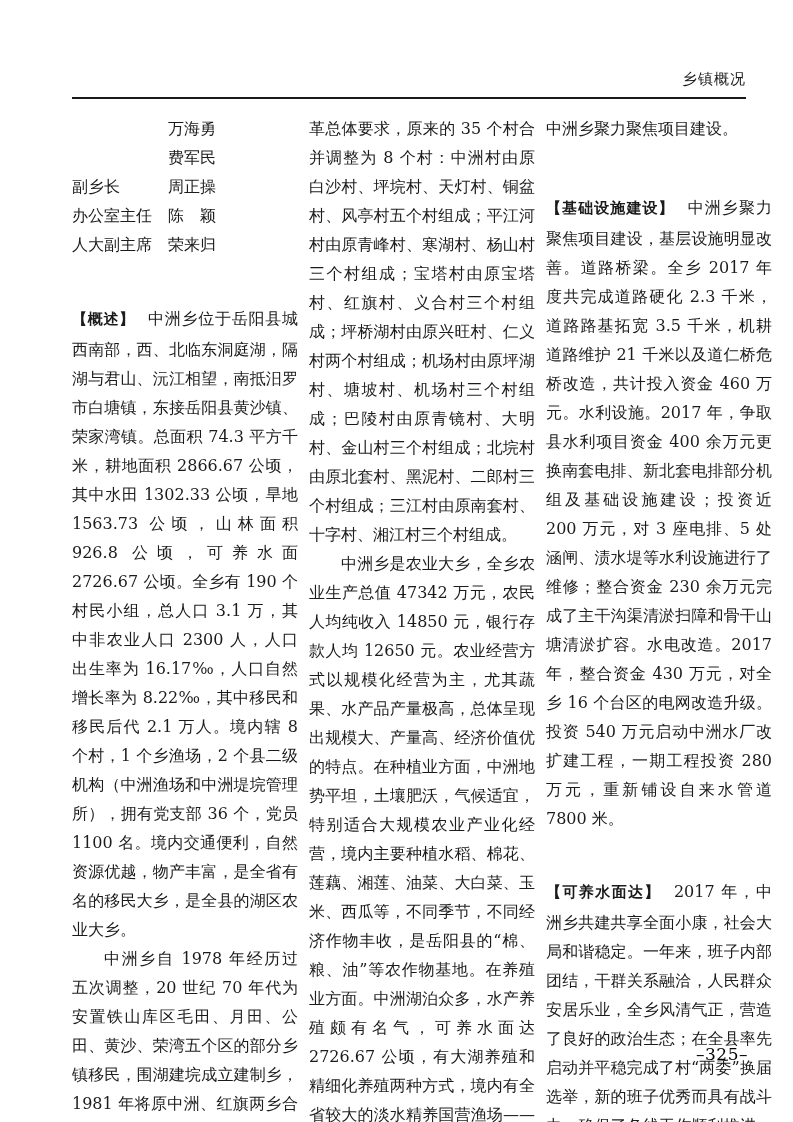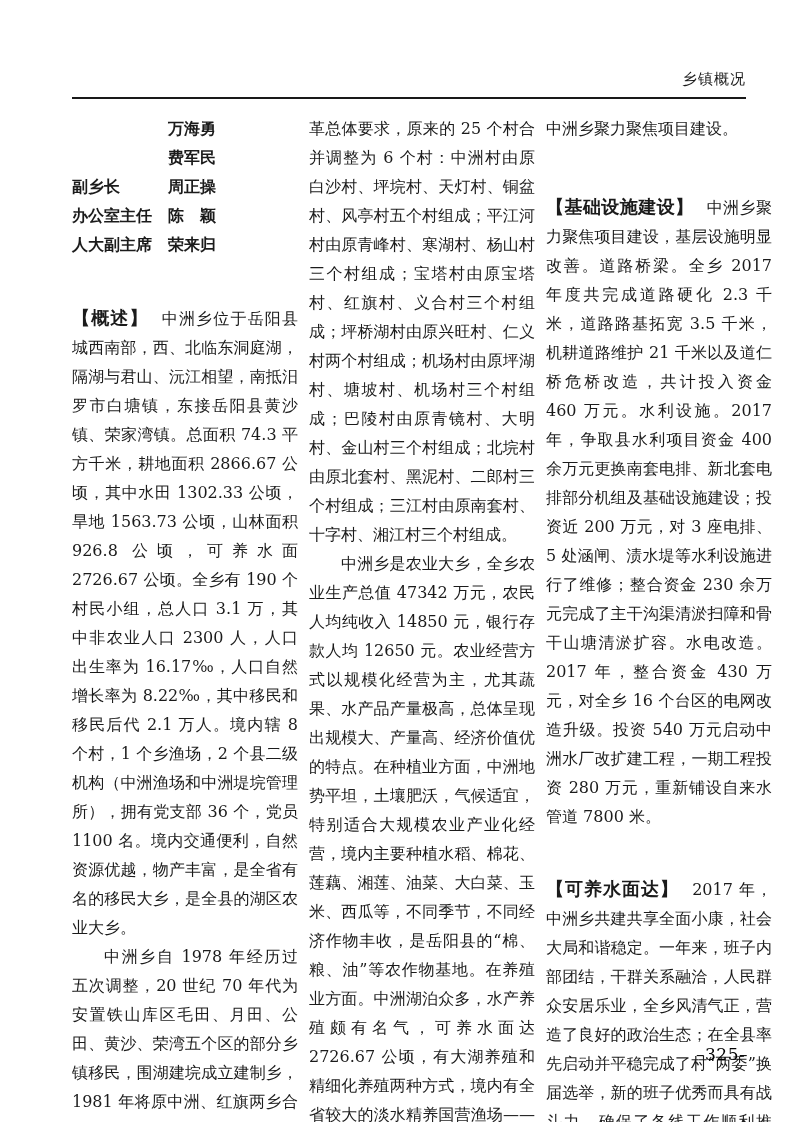--- a/index.html
+++ b/index.html
@@ -43,30 +43,30 @@
   }
   .col {
     width: 226px;
     flex: 0 0 226px;
     font-size: 16px;
     line-height: 29px;
     text-align: justify;
     text-justify: inter-ideograph;
     color: #1b1b1b;
   }
-  .roster-row { display: flex; font-weight: bold; }
+  .roster-row { display: flex; }
   .roster-label { width: 96px; flex: 0 0 96px; }
   .roster-name { flex: 1; }
   .para { margin: 0; }
   .indent { text-indent: 2em; }
   .sec-start { margin-top: 45px; }
   .sec-title {
-    font-family: Liberation Sans, sans-serif;
+    font-family: Liberation Mono, monospace;
     font-weight: bold;
-    font-size: 18px;
+    font-size: 15px;
     margin-right: 13px;
     white-space: nowrap;
   }
   .col3-sec1 { margin-top: 50px; }
   .col3-sec2 { margin-top: 44px; }
   .page-number {
     position: absolute;
     top: 1044px;
     left: 72px;
     width: 676px;
@@ -110,21 +110,21 @@
           <span class="roster-name">荣来归</span>
         </div>
       </div>
 
       <p class="para sec-start"><span class="sec-title">【概述】</span><span>中洲乡位于岳阳县城西南部，西、北临东洞庭湖，隔湖与君山、沅江相望，南抵汨罗市白塘镇，东接岳阳县黄沙镇、荣家湾镇。总面积 74.3 平方千米，耕地面积 2866.67 公顷，其中水田 1302.33 公顷，旱地 1563.73 公顷，山林面积 926.8 公顷，可养水面 2726.67 公顷。全乡有 190 个村民小组，总人口 3.1 万，其中非农业人口 2300 人，人口出生率为 16.17‰，人口自然增长率为 8.22‰，其中移民和移民后代 2.1 万人。境内辖 8 个村，1 个乡渔场，2 个县二级机构（中洲渔场和中洲堤垸管理所），拥有党支部 36 个，党员 1100 名。境内交通便利，自然资源优越，物产丰富，是全省有名的移民大乡，是全县的湖区农业大乡。</span></p>
 
       <p class="para indent">中洲乡自 1978 年经历过五次调整，20 世纪 70 年代为安置铁山库区毛田、月田、公田、黄沙、荣湾五个区的部分乡镇移民，围湖建垸成立建制乡，1981 年将原中洲、红旗两乡合并为中洲乡，1983 年设为中洲、兴旺两个乡，1995 年撤区并乡为中洲乡，属典型的湖区移民乡镇。2015 年 12 月，为深化农村改革，优化建制村的设置，进一步加强农村基层组织建设，促进城乡一体化发展，根据相关的规定，按照县委县政府并村改</p>
     </div>
 
     <div class="col">
-      <p class="para">革总体要求，原来的 25 个村合并调整为 6 个村：中洲村由原白沙村、坪垸村、天灯村、铜盆村、风亭村五个村组成；平江河村由原青峰村、寒湖村、杨山村三个村组成；宝塔村由原宝塔村、红旗村、义合村三个村组成；坪桥湖村由原兴旺村、仁义村两个村组成；机场村由原坪湖村、塘坡村、机场村三个村组成；巴陵村由原青镜村、大明村、金山村三个村组成；北垸村由原北套村、黑泥村、二郎村三个村组成；三江村由原南套村、十字村、湘江村三个村组成。</p>
+      <p class="para">革总体要求，原来的 35 个村合并调整为 8 个村：中洲村由原白沙村、坪垸村、天灯村、铜盆村、风亭村五个村组成；平江河村由原青峰村、寒湖村、杨山村三个村组成；宝塔村由原宝塔村、红旗村、义合村三个村组成；坪桥湖村由原兴旺村、仁义村两个村组成；机场村由原坪湖村、塘坡村、机场村三个村组成；巴陵村由原青镜村、大明村、金山村三个村组成；北垸村由原北套村、黑泥村、二郎村三个村组成；三江村由原南套村、十字村、湘江村三个村组成。</p>
       <p class="para indent">中洲乡是农业大乡，全乡农业生产总值 47342 万元，农民人均纯收入 14850 元，银行存款人均 12650 元。农业经营方式以规模化经营为主，尤其蔬果、水产品产量极高，总体呈现出规模大、产量高、经济价值优的特点。在种植业方面，中洲地势平坦，土壤肥沃，气候适宜，特别适合大规模农业产业化经营，境内主要种植水稻、棉花、莲藕、湘莲、油菜、大白菜、玉米、西瓜等，不同季节，不同经济作物丰收，是岳阳县的“棉、粮、油”等农作物基地。在养殖业方面。中洲湖泊众多，水产养殖颇有名气，可养水面达 2726.67 公顷，有大湖养殖和精细化养殖两种方式，境内有全省较大的淡水精养国营渔场——中洲渔场，仅该渔场年产量就达 410 万公斤，全乡鲜鱼产量达到 1500 余万公斤。在工业方面，全乡境内规模企业 16 家，硅砂矿产丰富，硅砂矿、采沙场有 2 家，砂矿远销省内外。大型食品加工企业 3 家，为众多</p>
     </div>
 
     <div class="col">
       <p class="para">中洲乡聚力聚焦项目建设。</p>
 
       <p class="para col3-sec1"><span class="sec-title">【基础设施建设】</span><span>中洲乡聚力聚焦项目建设，基层设施明显改善。道路桥梁。全乡 2017 年度共完成道路硬化 2.3 千米，道路路基拓宽 3.5 千米，机耕道路维护 21 千米以及道仁桥危桥改造，共计投入资金 460 万元。水利设施。2017 年，争取县水利项目资金 400 余万元更换南套电排、新北套电排部分机组及基础设施建设；投资近 200 万元，对 3 座电排、5 处涵闸、渍水堤等水利设施进行了维修；整合资金 230 余万元完成了主干沟渠清淤扫障和骨干山塘清淤扩容。水电改造。2017 年，整合资金 430 万元，对全乡 16 个台区的电网改造升级。投资 540 万元启动中洲水厂改扩建工程，一期工程投资 280 万元，重新铺设自来水管道 7800 米。</span></p>
 
       <p class="para col3-sec2"><span class="sec-title">【可养水面达】</span><span>2017 年，中洲乡共建共享全面小康，社会大局和谐稳定。一年来，班子内部团结，干群关系融洽，人民群众安居乐业，全乡风清气正，营造了良好的政治生态；在全县率先启动并平稳完成了村“两委”换届选举，新的班子优秀而具有战斗力，确保了各线工作顺利推进；举全乡之力成功抵御了洪涝灾害；开展“大排查、大管控、大整治”行动，对校车、农资门店等进行行政执法；2017 年，乡综治办、司法所排查调处矛盾纠纷 41 起，处置突发性事件 9 件次，派出所接出警 227 起，查处治安案件 35 起，行政处罚 22</span></p>
     </div>

